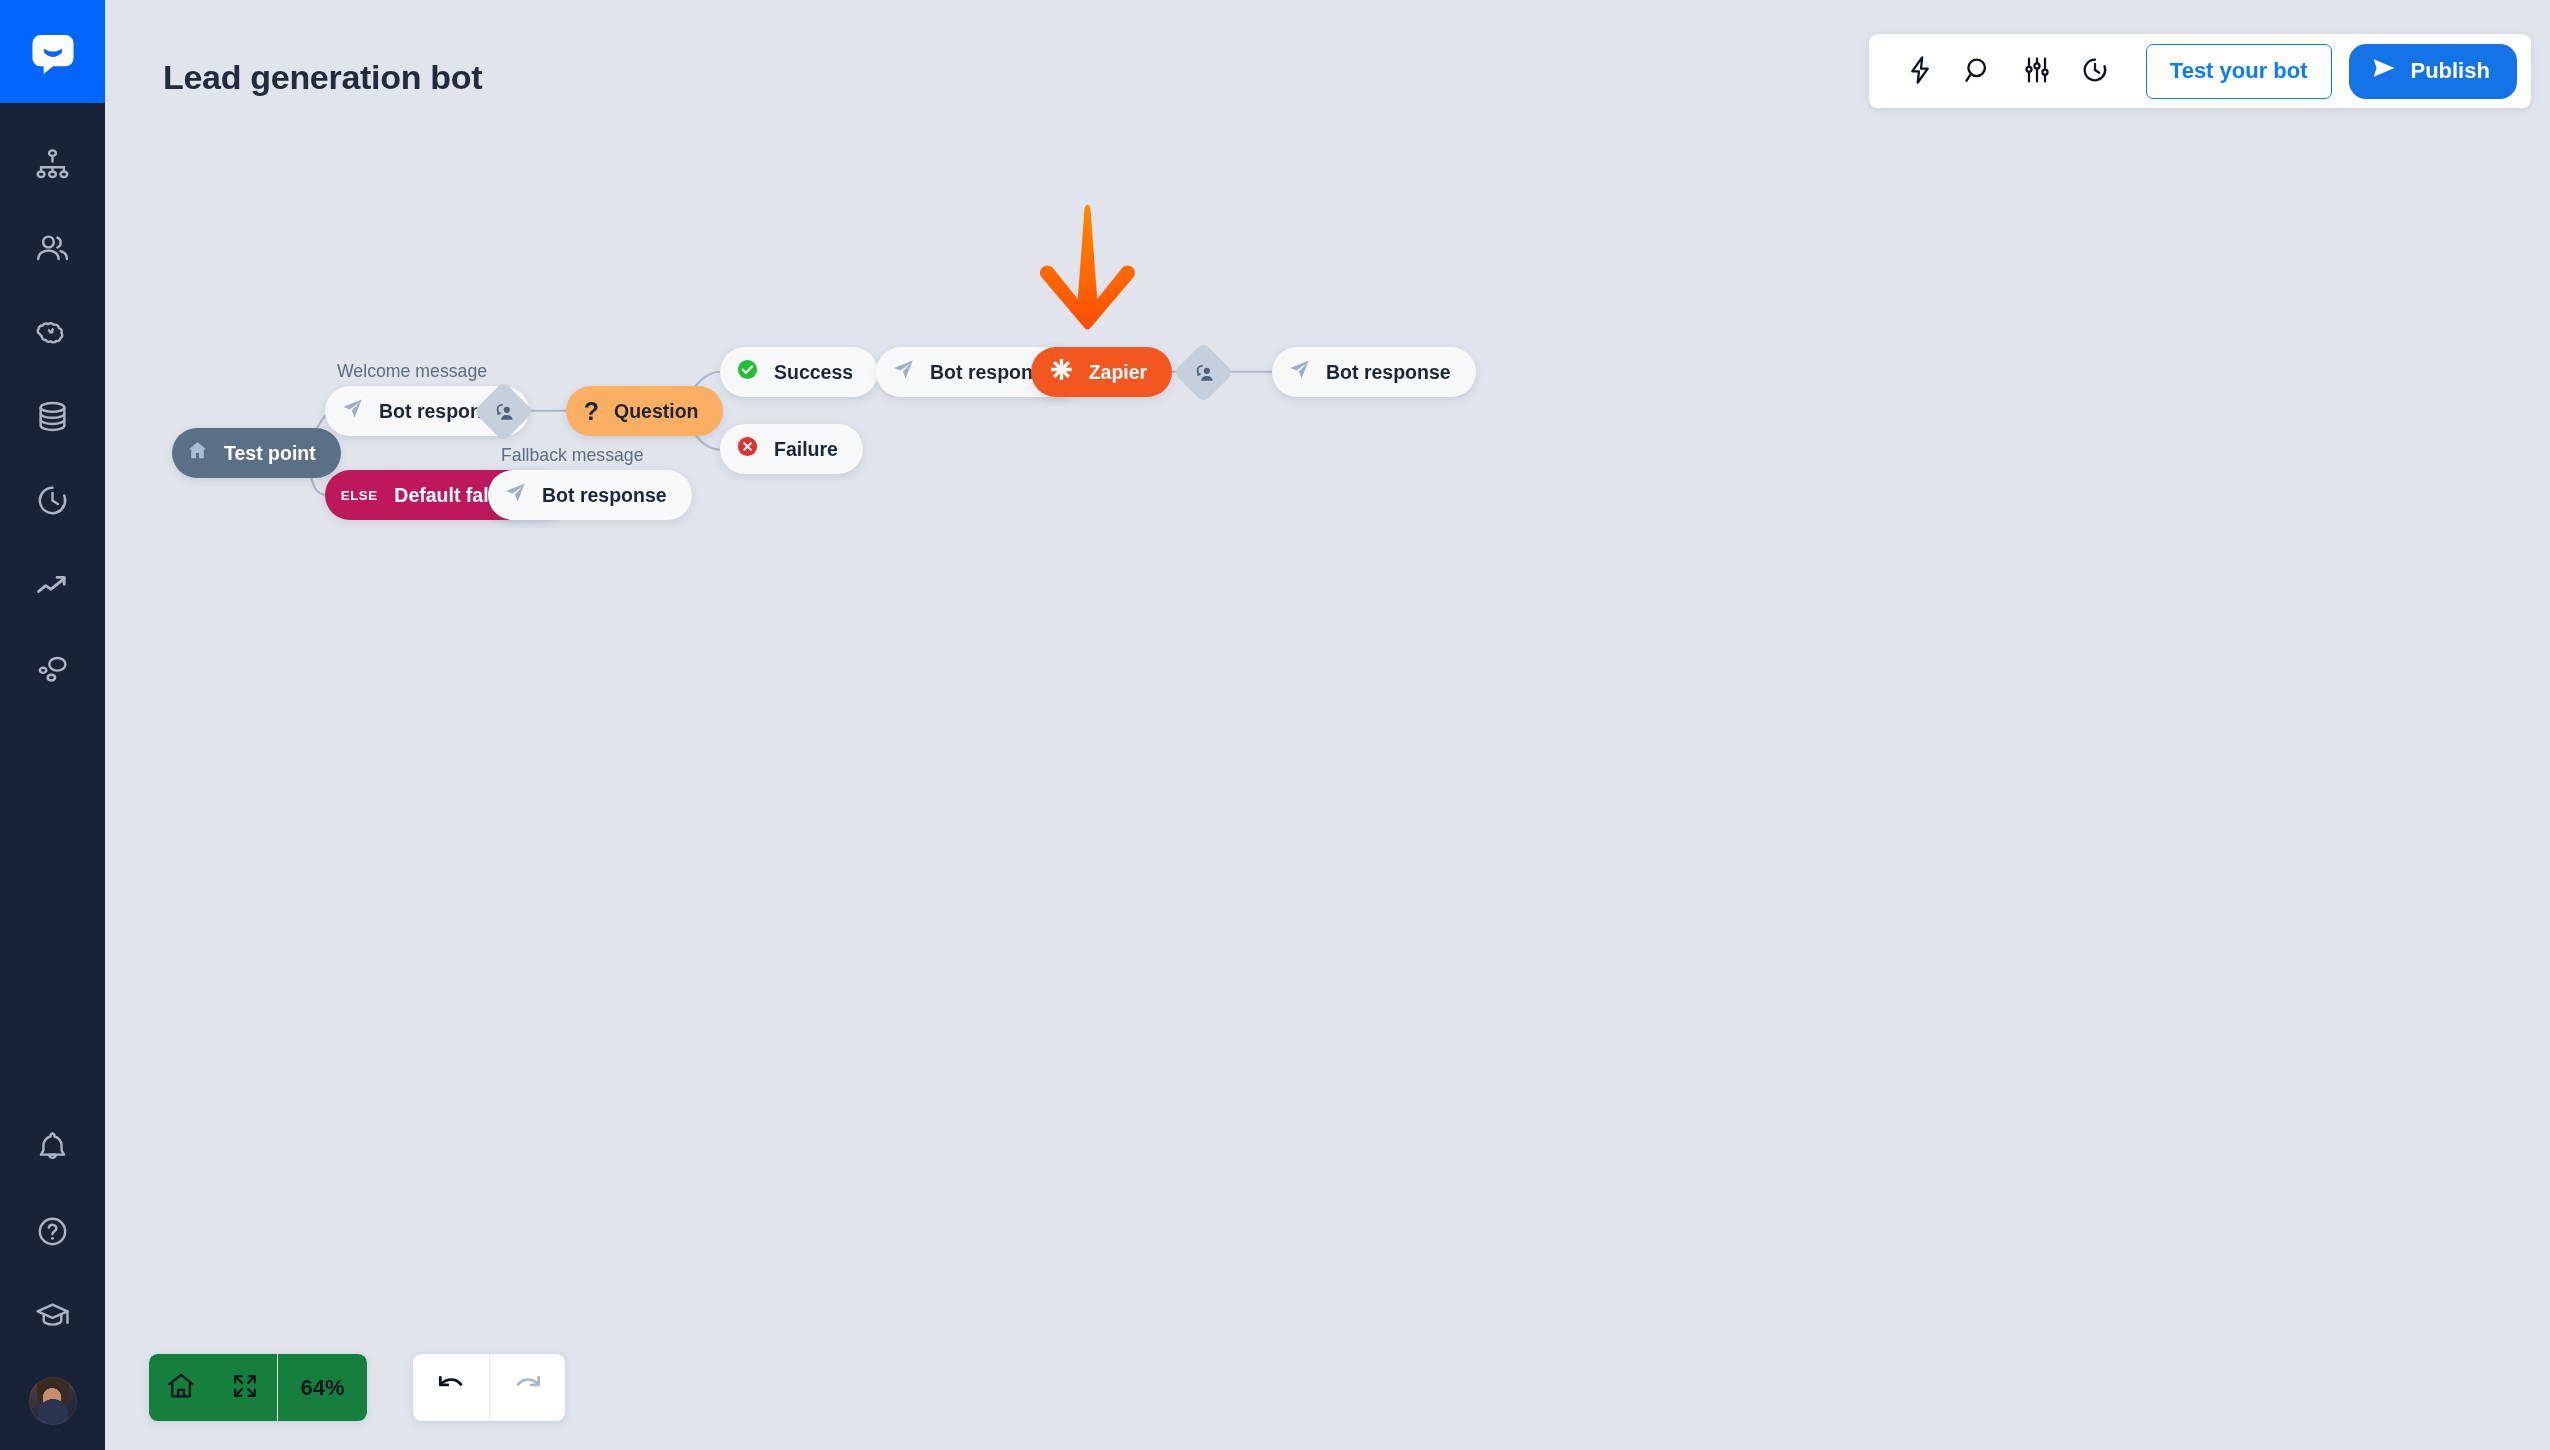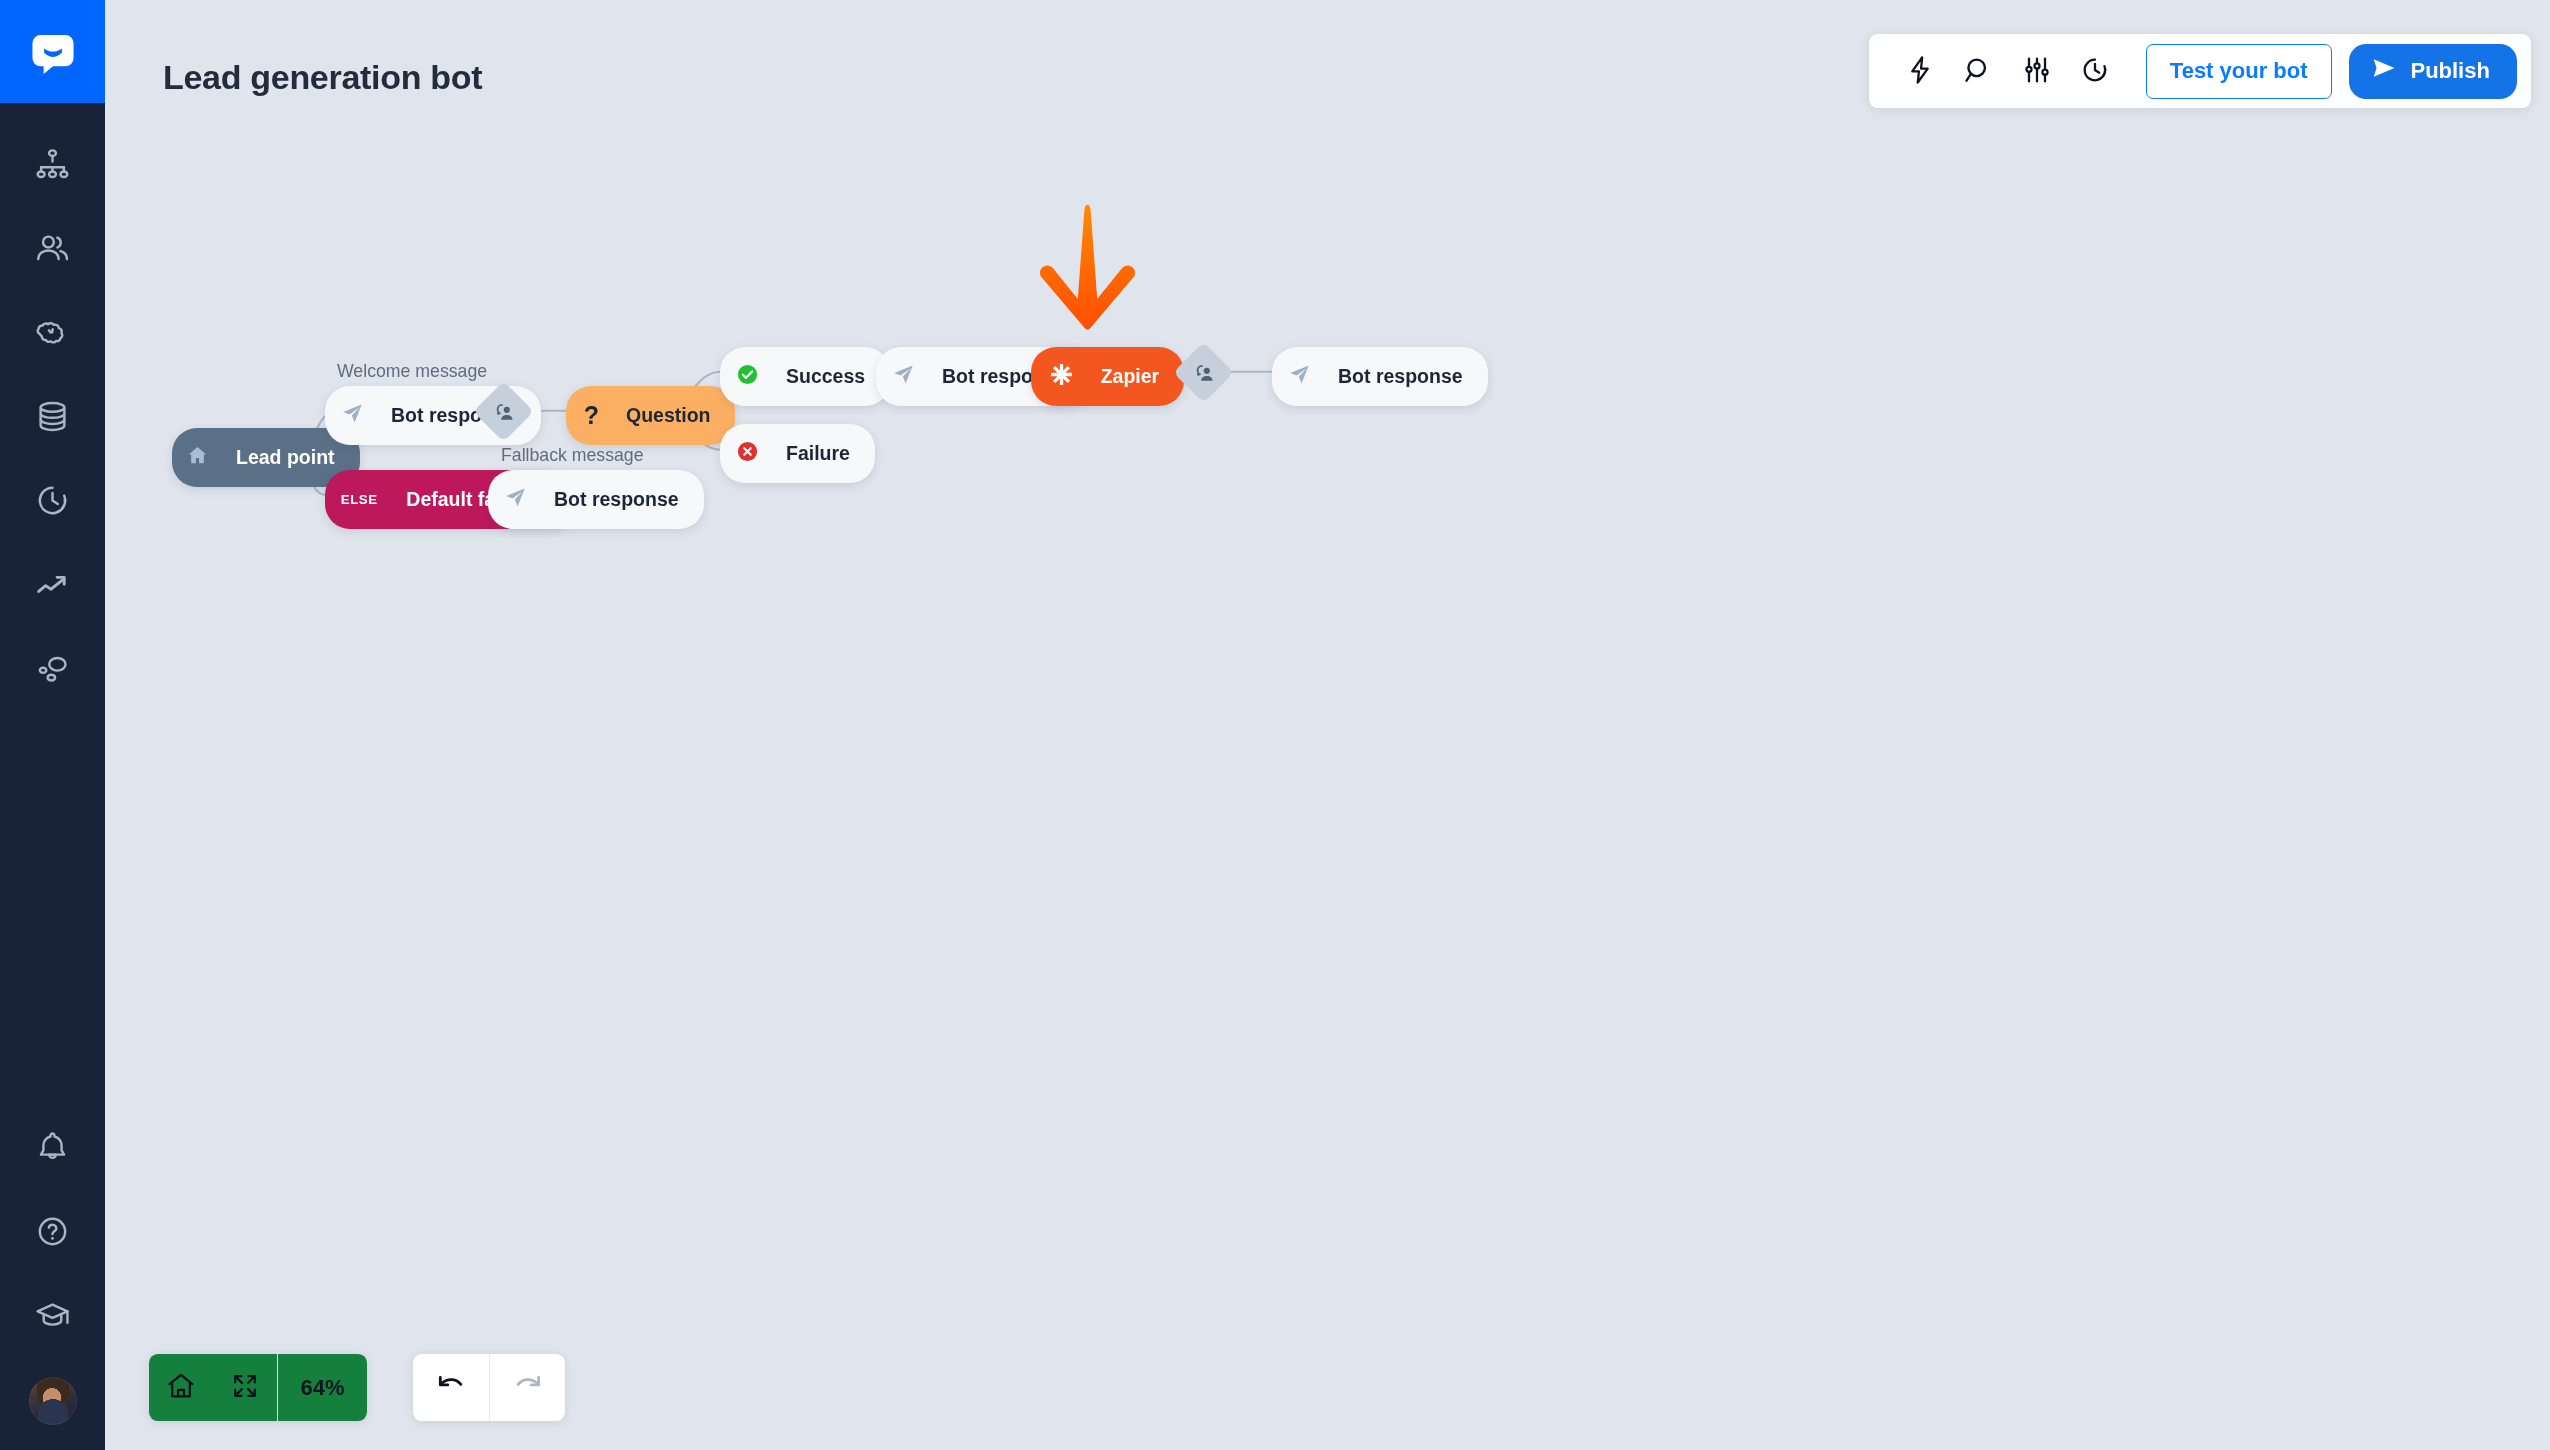--- a/index.html
+++ b/index.html
@@ -83,22 +83,22 @@
     display: flex; align-items: center; gap: 12.4px; cursor: pointer;
   }
 
   
   .canvas { position: absolute; left: 105px; top: 0; width: 2445px; height: 1450px; }
   .edges { position: absolute; left: 0; top: 0; width: 2445px; height: 1450px; pointer-events: none; }
 
   .node {
     position: absolute;
     display: flex; align-items: center;
-    height: 59px; border-radius: 25px;
-    padding: 0 25px 0 16px; gap: 27px;
+    height: 50px; border-radius: 25px;
+    padding: 0 25px 0 16px; gap: 15px;
     font-size: 19.5px; font-weight: 700;
     white-space: nowrap; cursor: pointer;
     box-shadow: 0 2.7px 8px rgba(45,60,90,0.13);
   }
   .node.white { background: #f7f8fa; color: #1d2636; }
   .node.start { background: #5a7087; color: #ffffff; padding-left: 14px; }
   .node.fallback { background: #be185d; color: #ffffff; padding-left: 14px; }
   .node.question { background: #fbaf62; color: #1d2636; padding-left: 17.7px; }
   .node.zapier { background: #f4561f; color: #ffffff; padding-left: 17.7px; }
 
@@ -347,21 +347,21 @@
 
     <div class="flag" style="left:232px; top:361px;">Welcome message</div>
     <div class="flag" style="left:396px; top:445px;">Fallback message</div>
 
     <div class="node start" style="left:67px; top:428px;">
       <span>
         <svg width="23" height="23" viewBox="0 0 24 24" fill="#a9bed4">
           <path d="M12 3.2L2.9 11h2.5v9.1h5v-5.6h3.2v5.6h5V11h2.5L12 3.2z"></path>
         </svg>
       </span>
-      <span>Lead point</span>
+      <span>Test point</span>
     </div>
 
     <div class="node white" style="left:220px; top:386px;">
       <span>
         <svg width="23" height="23" viewBox="0 0 24 24" fill="#9fb0c4">
           <path d="M21.6 2.6L2.3 10.4l6.6 2.6 10.6-7.4-8.2 8.6 2.9 7.2z"></path>
         </svg>
       </span>
       <span>Bot response</span>
     </div>

